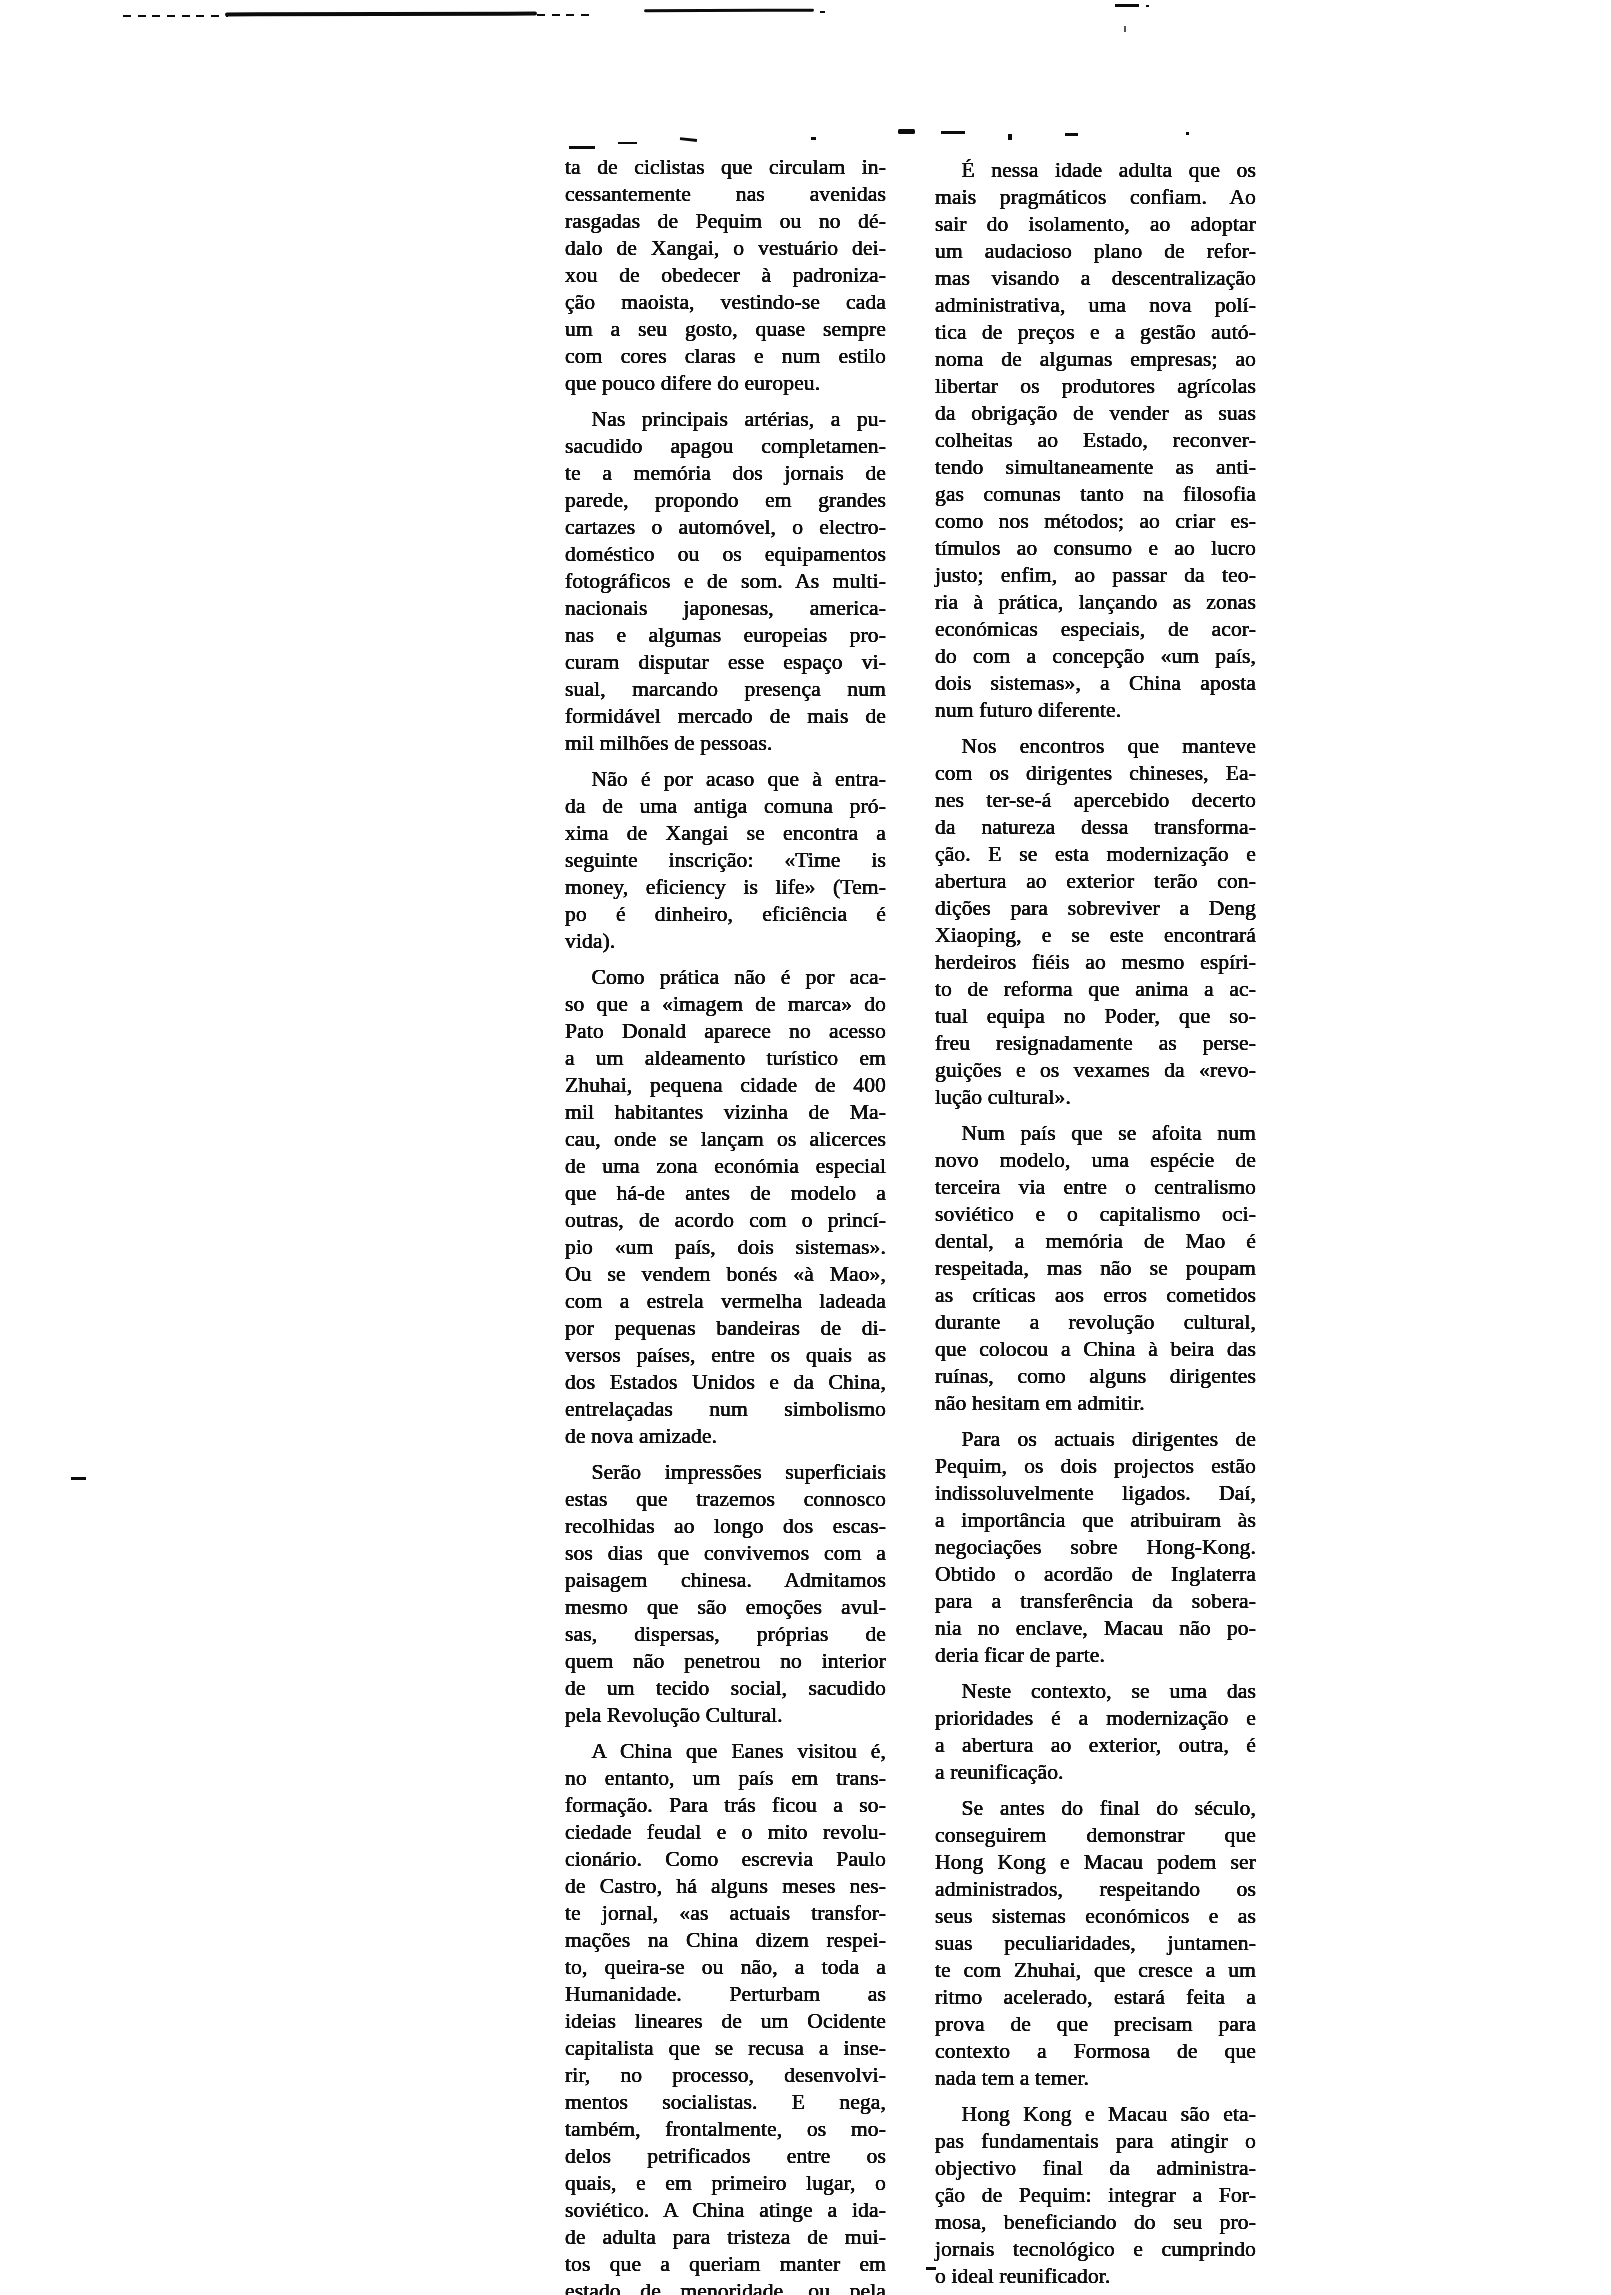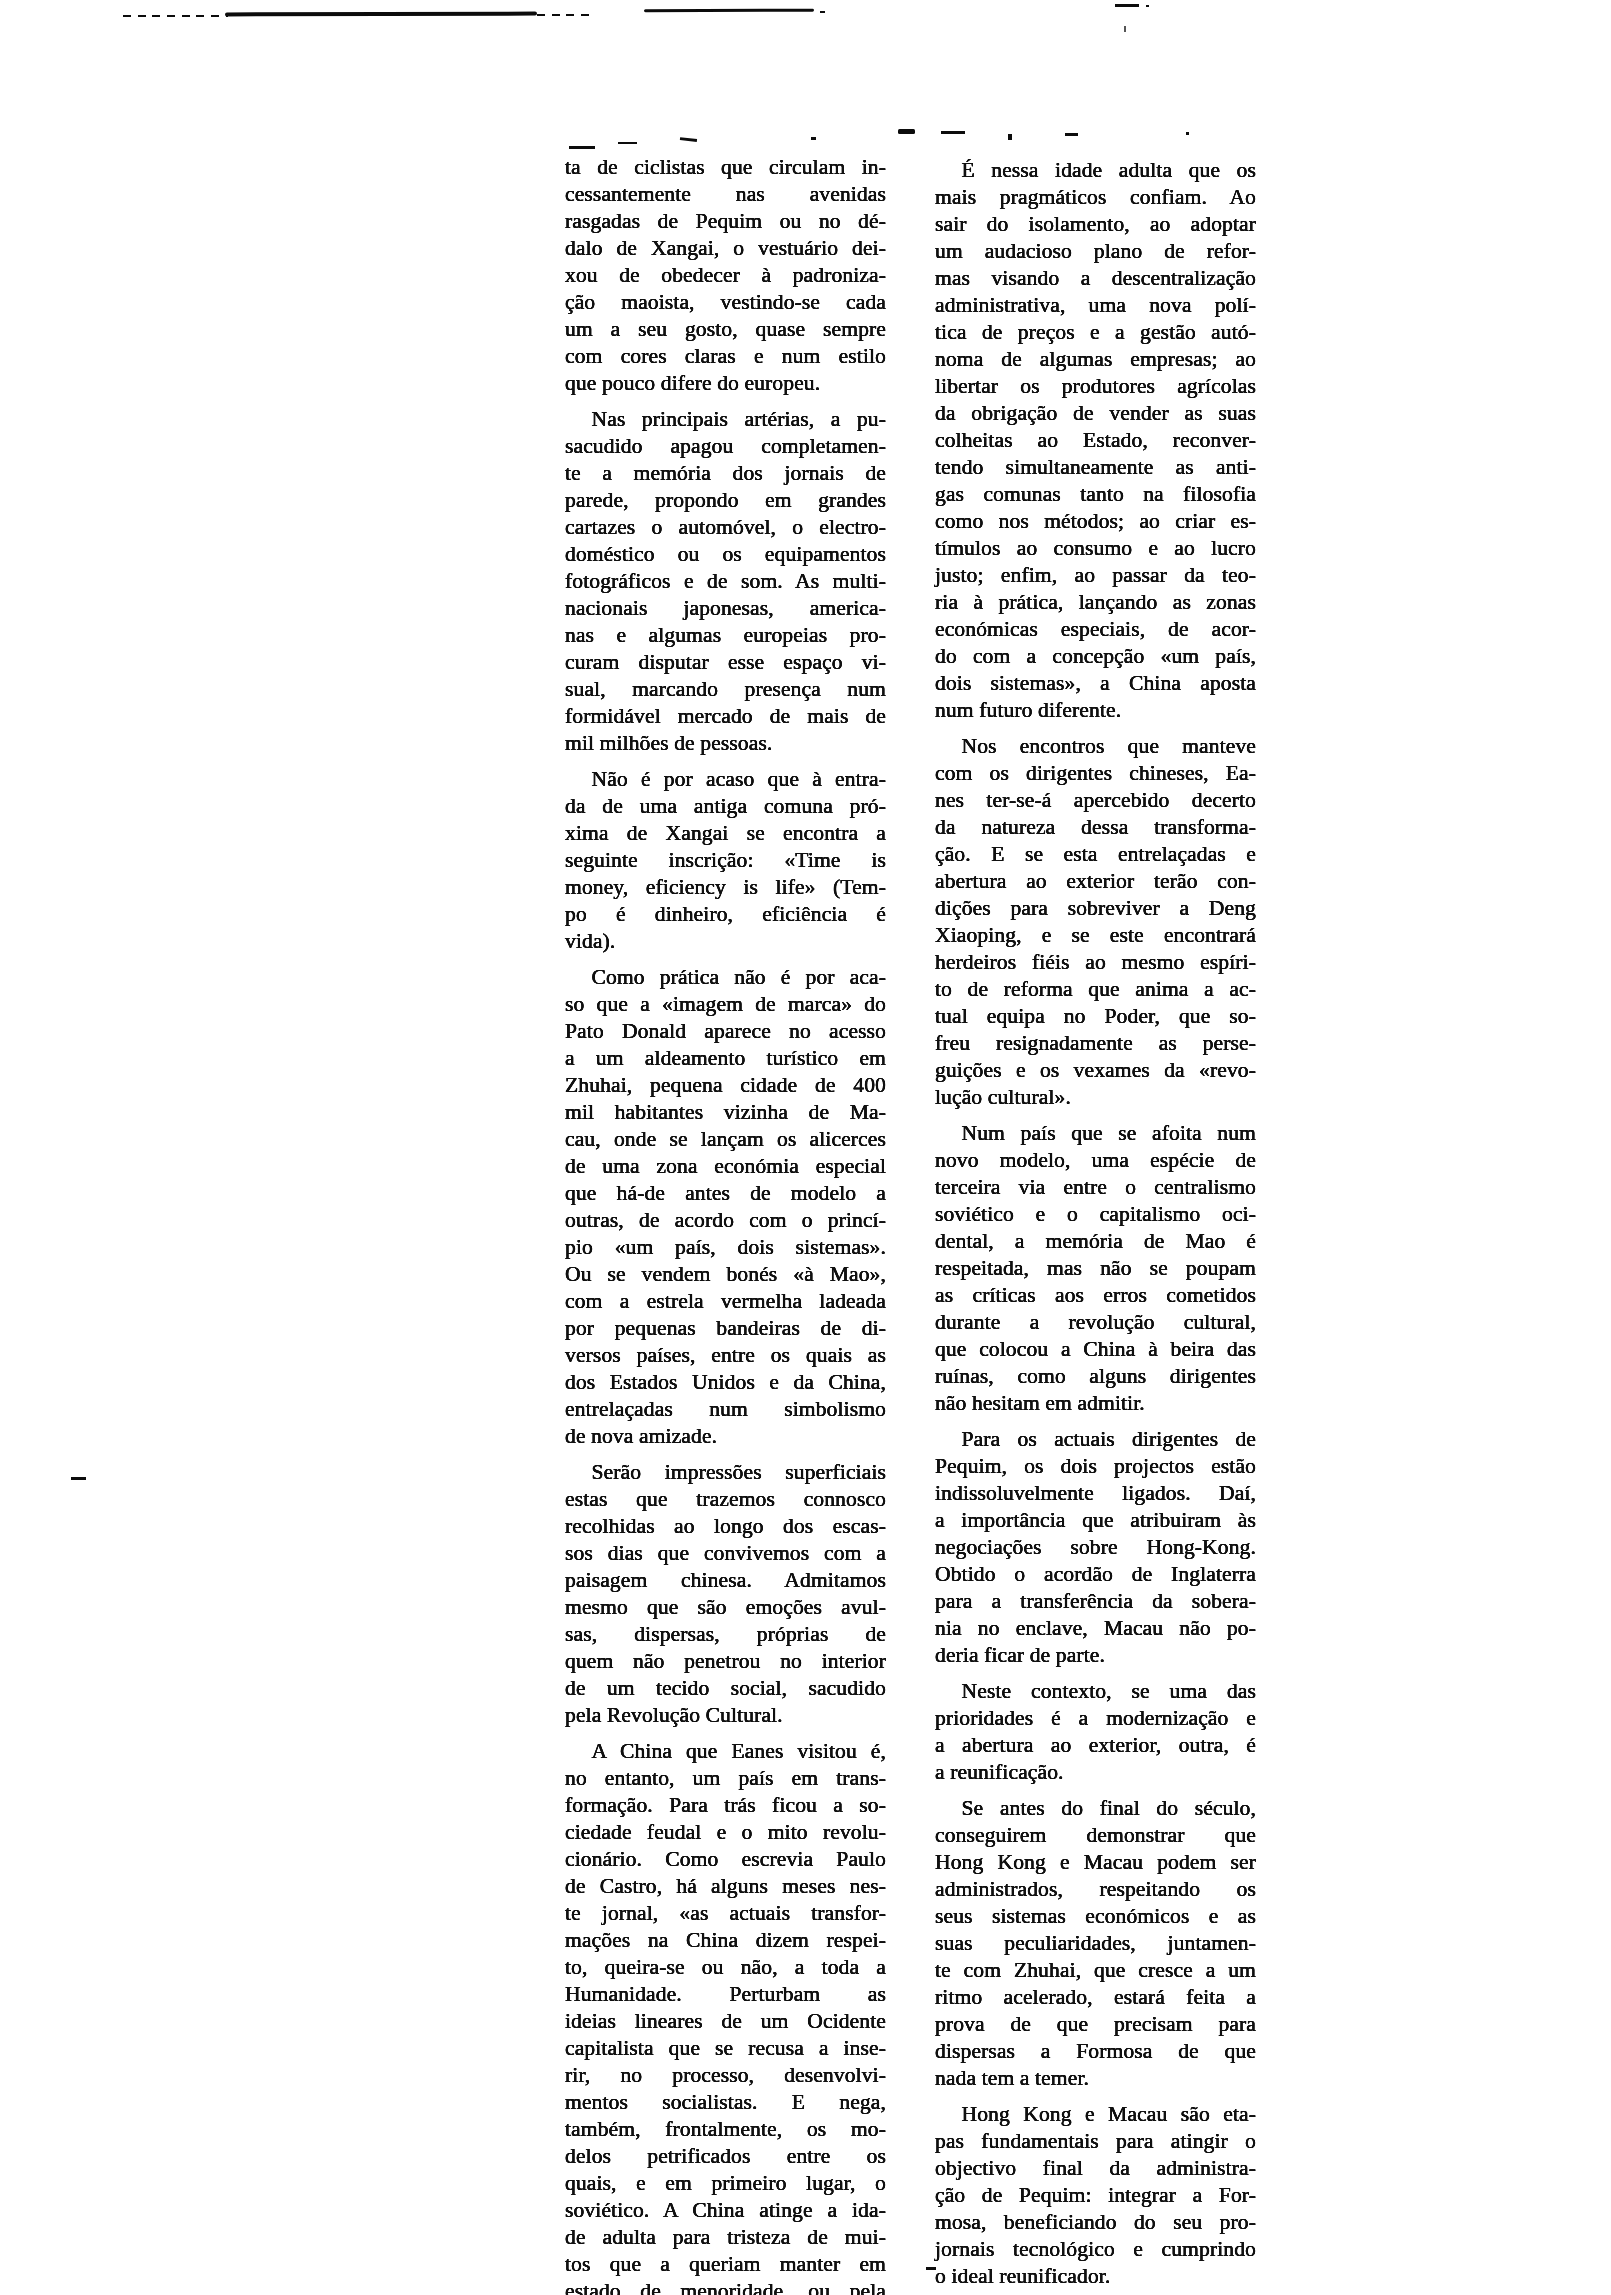--- a/index.html
+++ b/index.html
@@ -199,21 +199,21 @@
         <div class="line">económicas especiais, de acor-</div>
         <div class="line">do com a concepção «um país,</div>
         <div class="line">dois sistemas», a China aposta</div>
         <div class="line para-end">num futuro diferente.</div>
       </div>
       <div class="paragraph">
         <div class="line indented">Nos encontros que manteve</div>
         <div class="line">com os dirigentes chineses, Ea-</div>
         <div class="line">nes ter-se-á apercebido decerto</div>
         <div class="line">da natureza dessa transforma-</div>
-        <div class="line">ção. E se esta entrelaçadas e</div>
+        <div class="line">ção. E se esta modernização e</div>
         <div class="line">abertura ao exterior terão con-</div>
         <div class="line">dições para sobreviver a Deng</div>
         <div class="line">Xiaoping, e se este encontrará</div>
         <div class="line">herdeiros fiéis ao mesmo espíri-</div>
         <div class="line">to de reforma que anima a ac-</div>
         <div class="line">tual equipa no Poder, que so-</div>
         <div class="line">freu resignadamente as perse-</div>
         <div class="line">guições e os vexames da «revo-</div>
         <div class="line para-end">lução cultural».</div>
       </div>
@@ -250,21 +250,21 @@
       <div class="paragraph">
         <div class="line indented">Se antes do final do século,</div>
         <div class="line">conseguirem demonstrar que</div>
         <div class="line">Hong Kong e Macau podem ser</div>
         <div class="line">administrados, respeitando os</div>
         <div class="line">seus sistemas económicos e as</div>
         <div class="line">suas peculiaridades, juntamen-</div>
         <div class="line">te com Zhuhai, que cresce a um</div>
         <div class="line">ritmo acelerado, estará feita a</div>
         <div class="line">prova de que precisam para</div>
-        <div class="line">dispersas a Formosa de que</div>
+        <div class="line">contexto a Formosa de que</div>
         <div class="line para-end">nada tem a temer.</div>
       </div>
       <div class="paragraph">
         <div class="line indented">Hong Kong e Macau são eta-</div>
         <div class="line">pas fundamentais para atingir o</div>
         <div class="line">objectivo final da administra-</div>
         <div class="line">ção de Pequim: integrar a For-</div>
         <div class="line">mosa, beneficiando do seu pro-</div>
         <div class="line">jornais tecnológico e cumprindo</div>
         <div class="line para-end">o ideal reunificador.</div>

